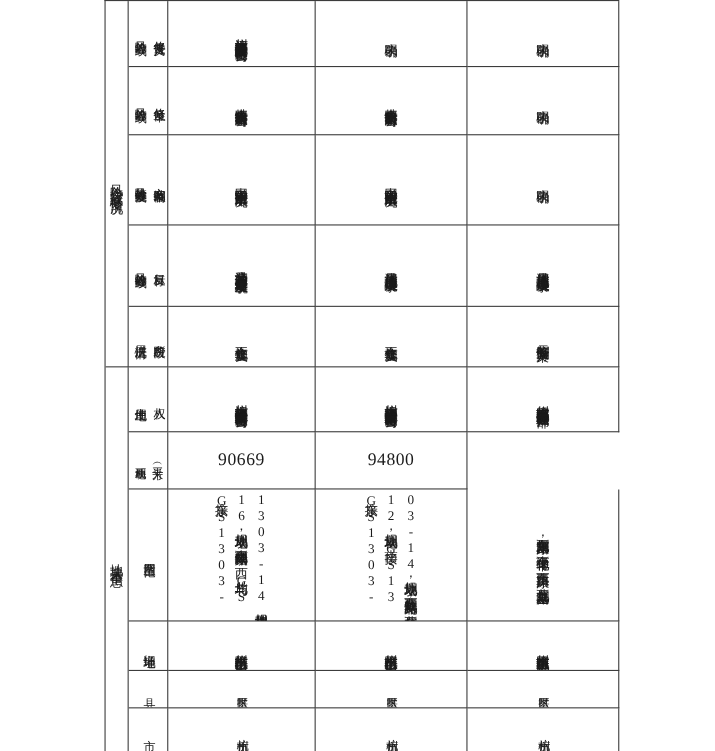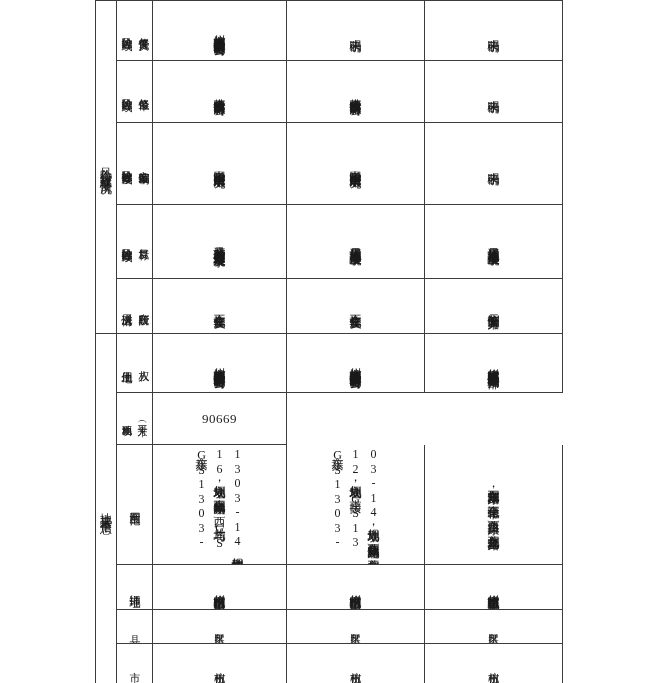--- a/index.html
+++ b/index.html
@@ -31,21 +31,21 @@
     text-orientation:upright;
     max-height:100%;
     font-size:12px;line-height:1.5;letter-spacing:0.5px;
     text-align:left;
   }
   .hdr .vtext{font-size:11px;white-space:pre-line;line-height:1.55;}
   .grp .vtext{font-size:12px;letter-spacing:2px;}
   .fs10 .vtext{font-size:10px;}
   .fs11 .vtext{font-size:11px;}
   .bounds .vtext{word-break:break-all;}
-  .num{font-size:13px;letter-spacing:0.5px;}.c2{grid-column:2}.c3{grid-column:3}.c4{grid-column:4}.c5{grid-column:5}
+  .num{font-size:16px;letter-spacing:0.5px;}.c2{grid-column:2}.c3{grid-column:3}.c4{grid-column:4}.c5{grid-column:5}
   .r1{grid-row:1}.r2{grid-row:2}.r3{grid-row:3}.r4{grid-row:4}.r5{grid-row:5}.r6{grid-row:6}
   .r7{grid-row:7}.r8{grid-row:8}.r9{grid-row:9}.r10{grid-row:10}.r11{grid-row:11}
   .gr-risk{grid-column:1;grid-row:1/6}
   .gr-basic{grid-column:1;grid-row:6/12}
 </style>
 </head>
 <body>
 
 <div class="page">
   <div class="tbl">
@@ -143,20 +143,23 @@
     </div>
     <div class="cell c4 r4">
       <div class="vtext">满足居住用地土壤环境质量要求</div>
     </div>
     <div class="cell c4 r5">
       <div class="vtext">正在实施修复</div>
     </div>
     <div class="cell c4 r6">
       <div class="vtext">杭州市运河综合保护开发建设集团有限责任公司</div>
     </div>
+    <div class="cell c4 r7">
+      <span class="num">94800</span>
+    </div>
     <div class="cell bounds c4 r8">
       <div class="vtext">东接GS1303-12规划地块，南接GS1303-14规划地块，西至规划铁路北路，北至规划焦锦路</div>
     </div>
     <div class="cell c4 r9">
       <div class="vtext">杭州市拱墅区半山街道</div>
     </div>
     <div class="cell fs10 c4 r10">
       <div class="vtext">拱墅区</div>
     </div>
     <div class="cell fs11 c4 r11">

